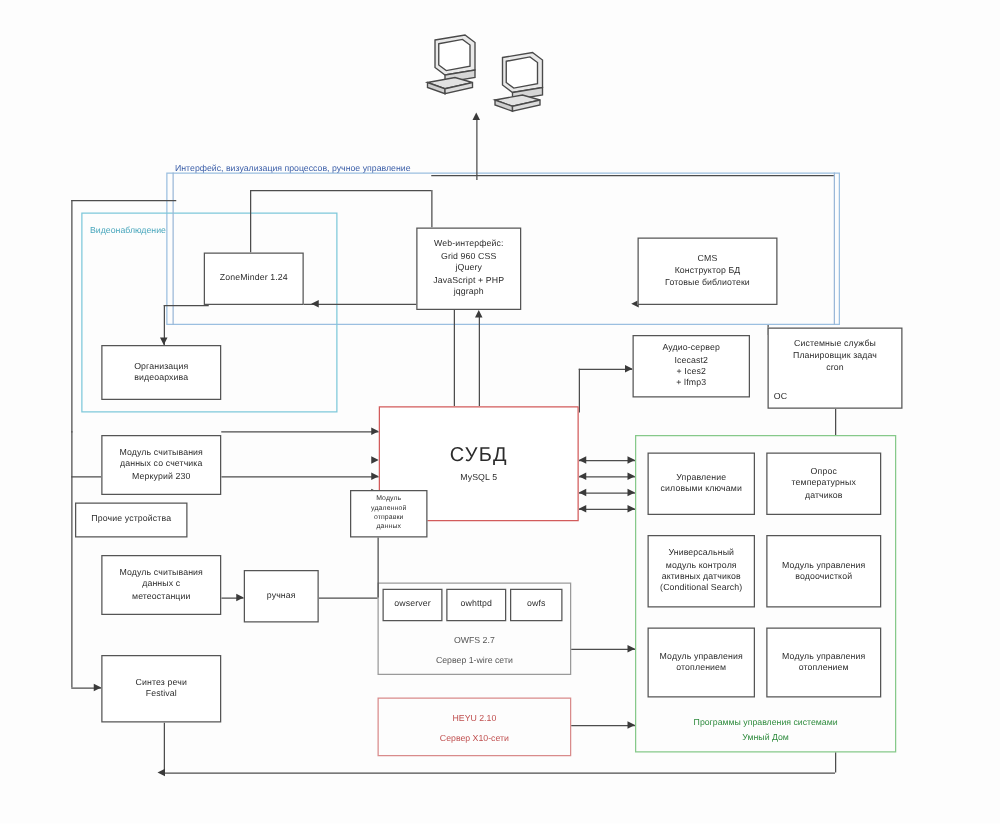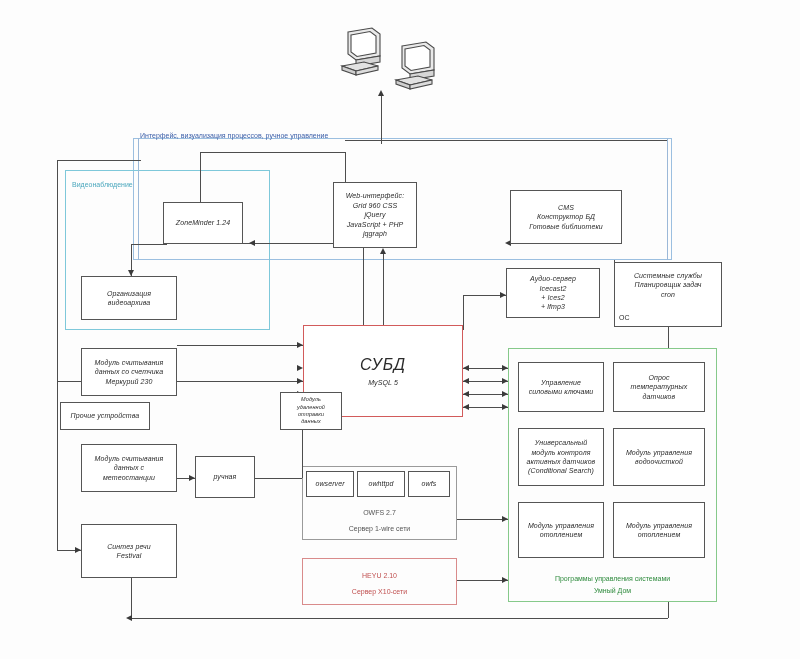--- a/index.html
+++ b/index.html
@@ -26,21 +26,21 @@
     flex-direction:column;
     align-items:center;
     justify-content:center;
     text-align:center;
     font-size:7px;
     line-height:1.35;
     letter-spacing:.1px;
     padding:2px 3px;
     z-index:5;
   }
-  .node .l{display:block;width:100%;font-style:italic;}
+  .node .l{display:block;width:100%;}
   .node.red{border:1px solid #d25b5b;}
 
   
   .group{
     position:absolute;
     box-sizing:border-box;
     background:transparent;
     z-index:1;
   }
   .group-outer{border:1px solid #8e8e8e;}

